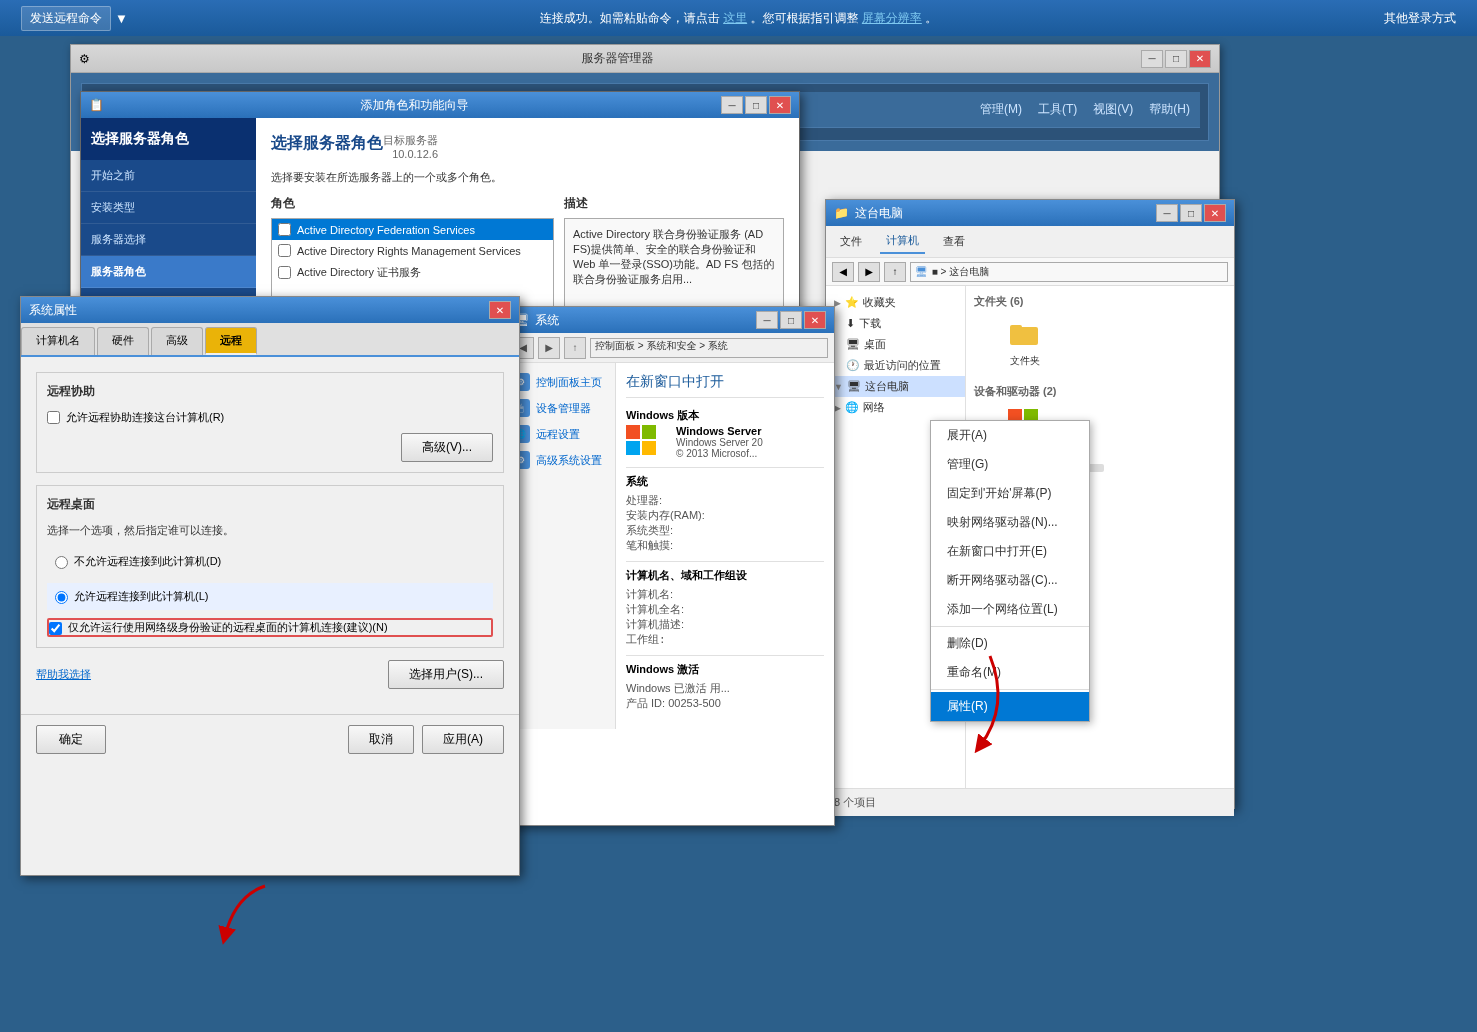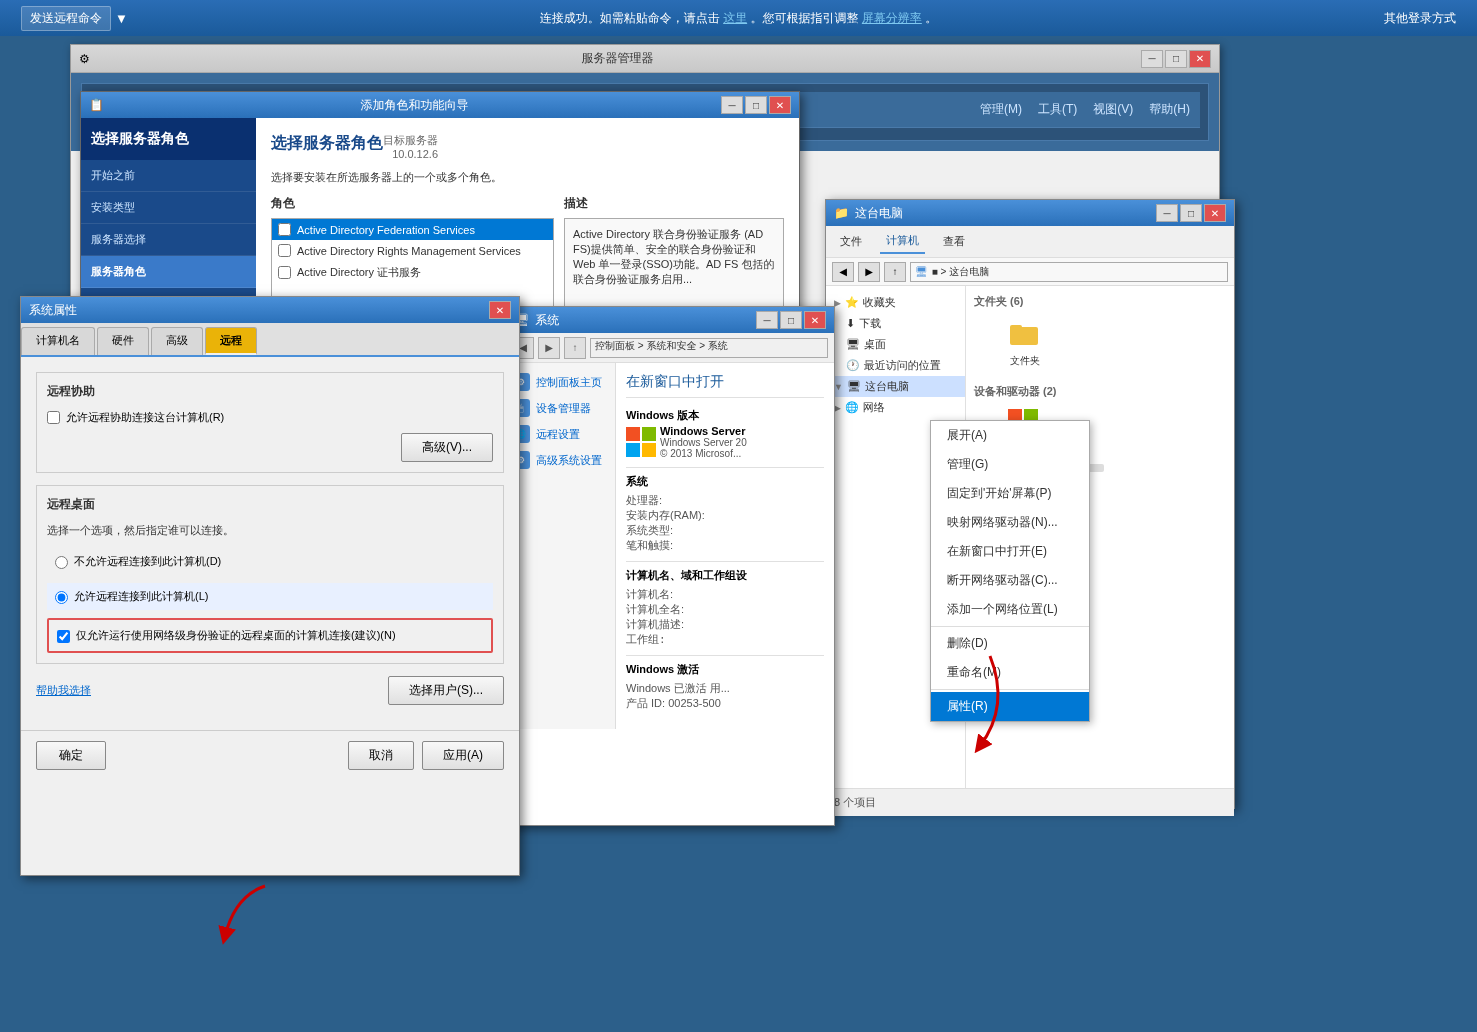--- a/index.html
+++ b/index.html
@@ -288,21 +288,20 @@
       font-size: 11px;
       margin-bottom: 8px;
       padding: 6px 8px;
     }
     .radio-row.selected {
       background: #e8f0ff;
     }
     .radio-row input[type=radio] { margin-top: 2px; flex-shrink: 0; }
     .checkbox-bordered {
       border: 2px solid #e05050;
-      padding: 8px;
       margin-top: 6px;
       border-radius: 2px;
       display: flex;
       align-items: flex-start;
       gap: 6px;
       font-size: 11px;
     }
     .checkbox-bordered input[type=checkbox] { flex-shrink: 0; margin-top: 2px; }
     .link-text {
       color: #0066cc;
@@ -783,21 +782,21 @@
         <div class="cp-sidebar-link">
           <div class="cp-icon">⚙</div>
           <span>高级系统设置</span>
         </div>
       </div>
 
       <div style="flex:1;padding:10px;overflow-y:auto;">
         <div class="cp-main-title">在新窗口中打开</div>
         <div style="margin-bottom:8px;">
           <div style="font-size:11px;font-weight:bold;margin-bottom:2px;">Windows 版本</div>
-          <div style="display:flex;align-items:flex-end;gap:2px;margin-bottom:4px;">
+          <div style="display:flex;align-items:flex-start;gap:18px;margin-bottom:4px;">
 
             <svg width="32" height="32">
               <rect x="0" y="0" width="14" height="14" fill="#f25022"></rect>
               <rect x="16" y="0" width="14" height="14" fill="#7fba00"></rect>
               <rect x="0" y="16" width="14" height="14" fill="#00a4ef"></rect>
               <rect x="16" y="16" width="14" height="14" fill="#ffb900"></rect>
             </svg>
             <div>
               <div style="font-size:11px;font-weight:bold;">Windows Server</div>
               <div style="font-size:10px;color:#555;">Windows Server 20</div>

